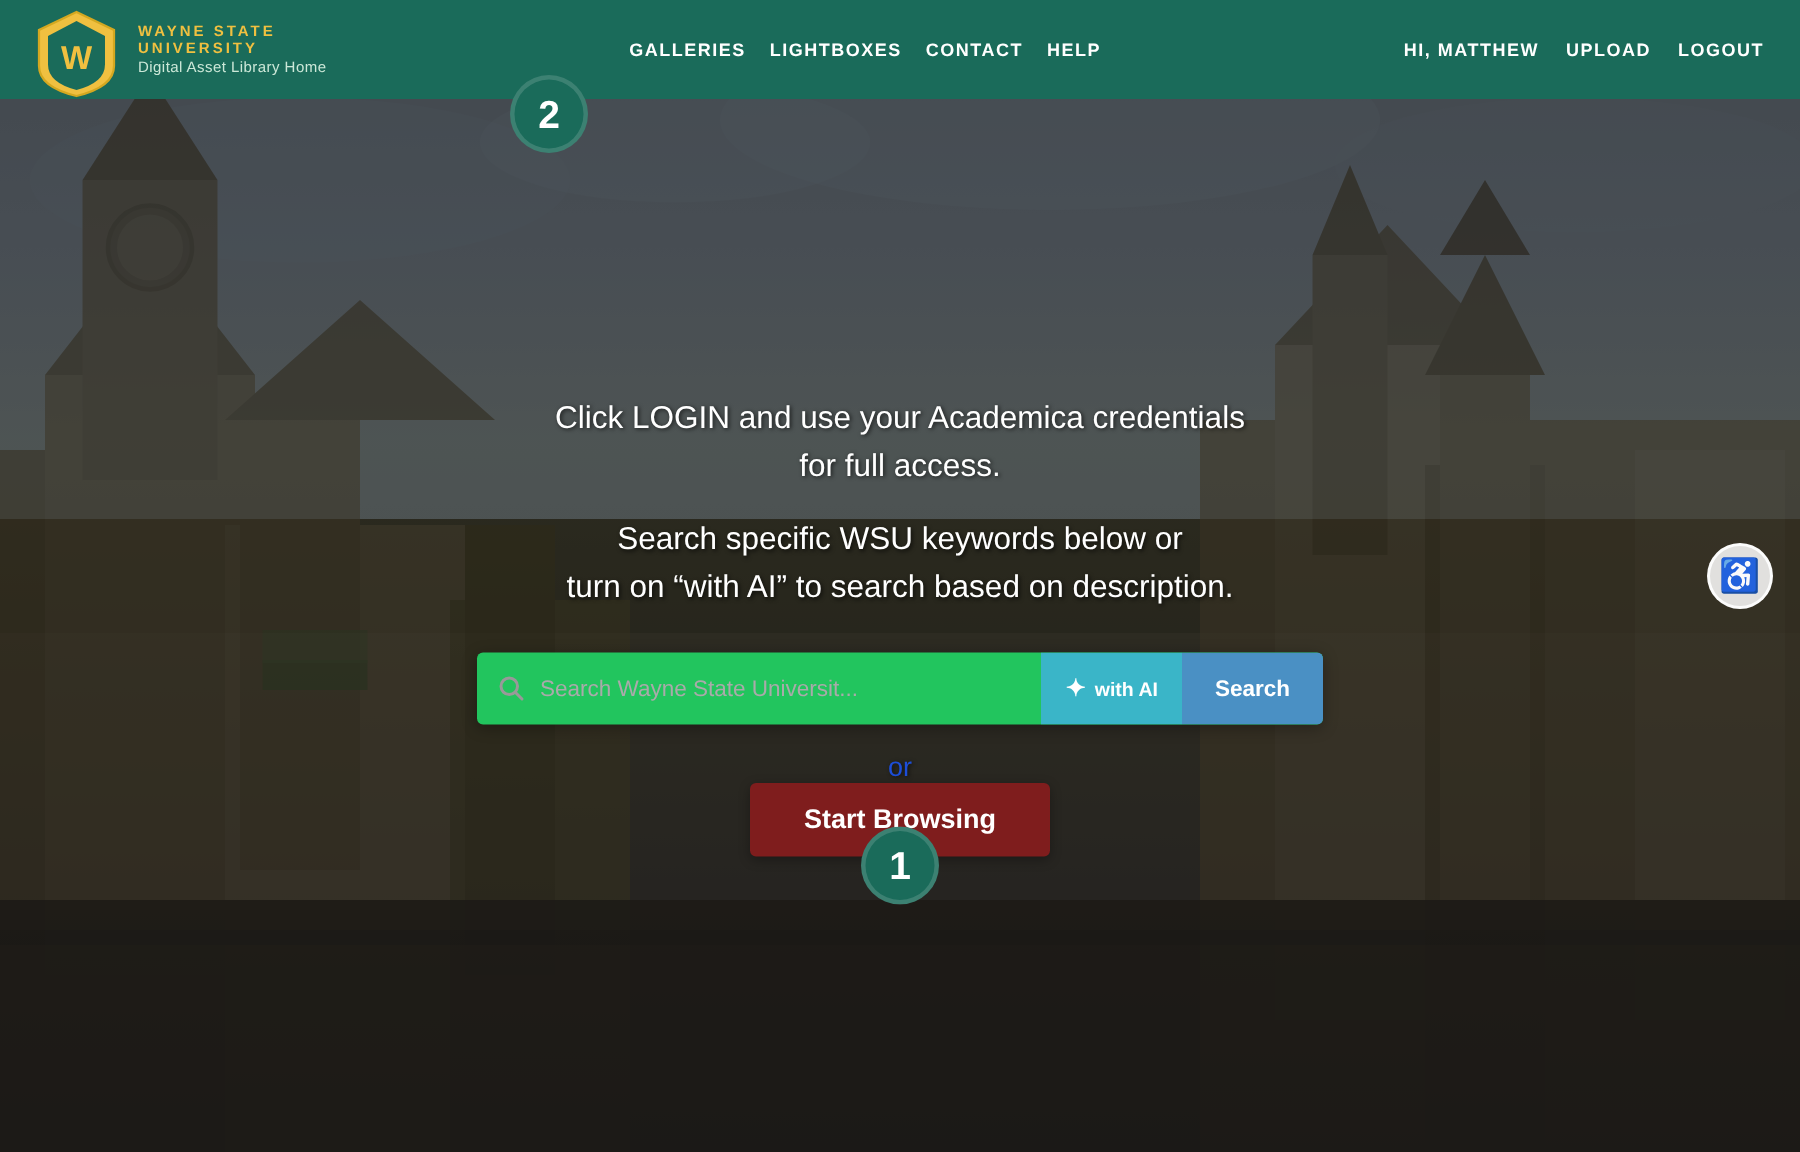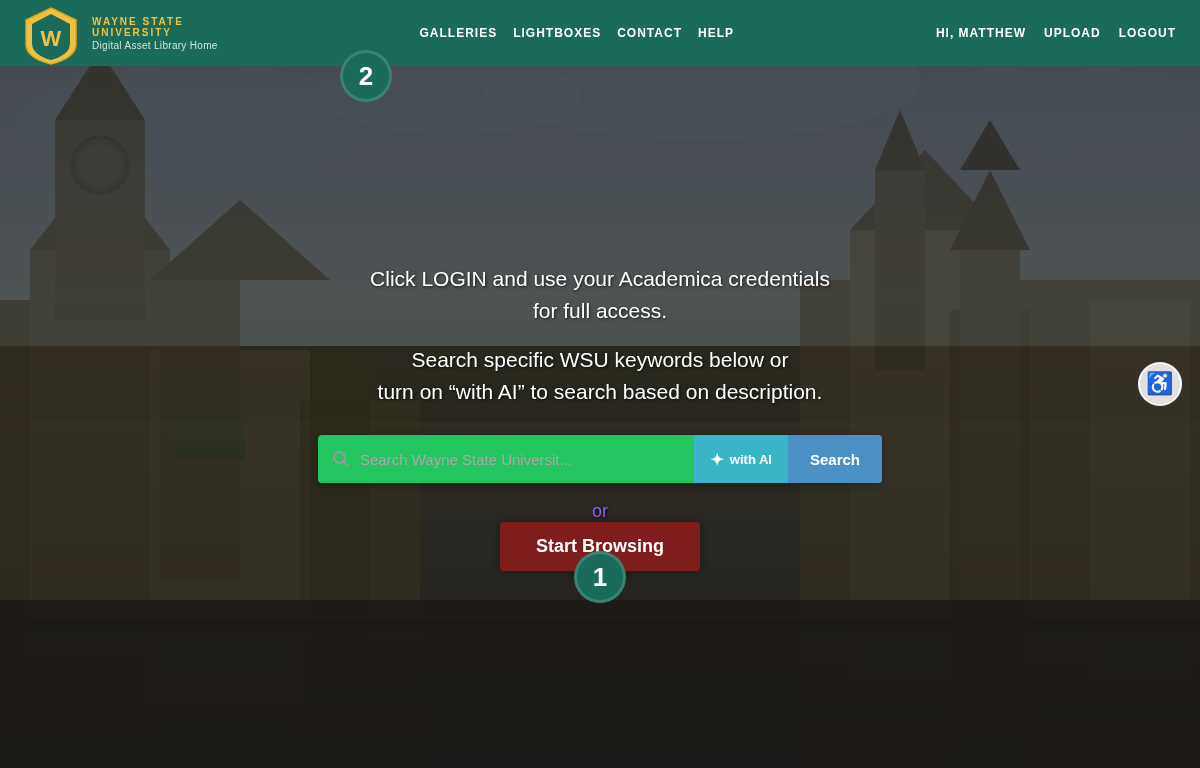--- a/index.html
+++ b/index.html
@@ -227,21 +227,21 @@
       height: 100%;
       font-size: 15px;
       font-weight: 600;
       cursor: pointer;
       white-space: nowrap;
       flex-shrink: 0;
     }
 
     
     .or-text {
-      color: #8b5cf6;
+      color: #1d4ed8;
       font-size: 18px;
       text-shadow: 1px 1px 3px rgba(0,0,0,0.6);
       text-align: center;
     }
 
     
     .start-browsing-btn {
       background: #7f1d1d;
       color: #ffffff;
       border: none;

